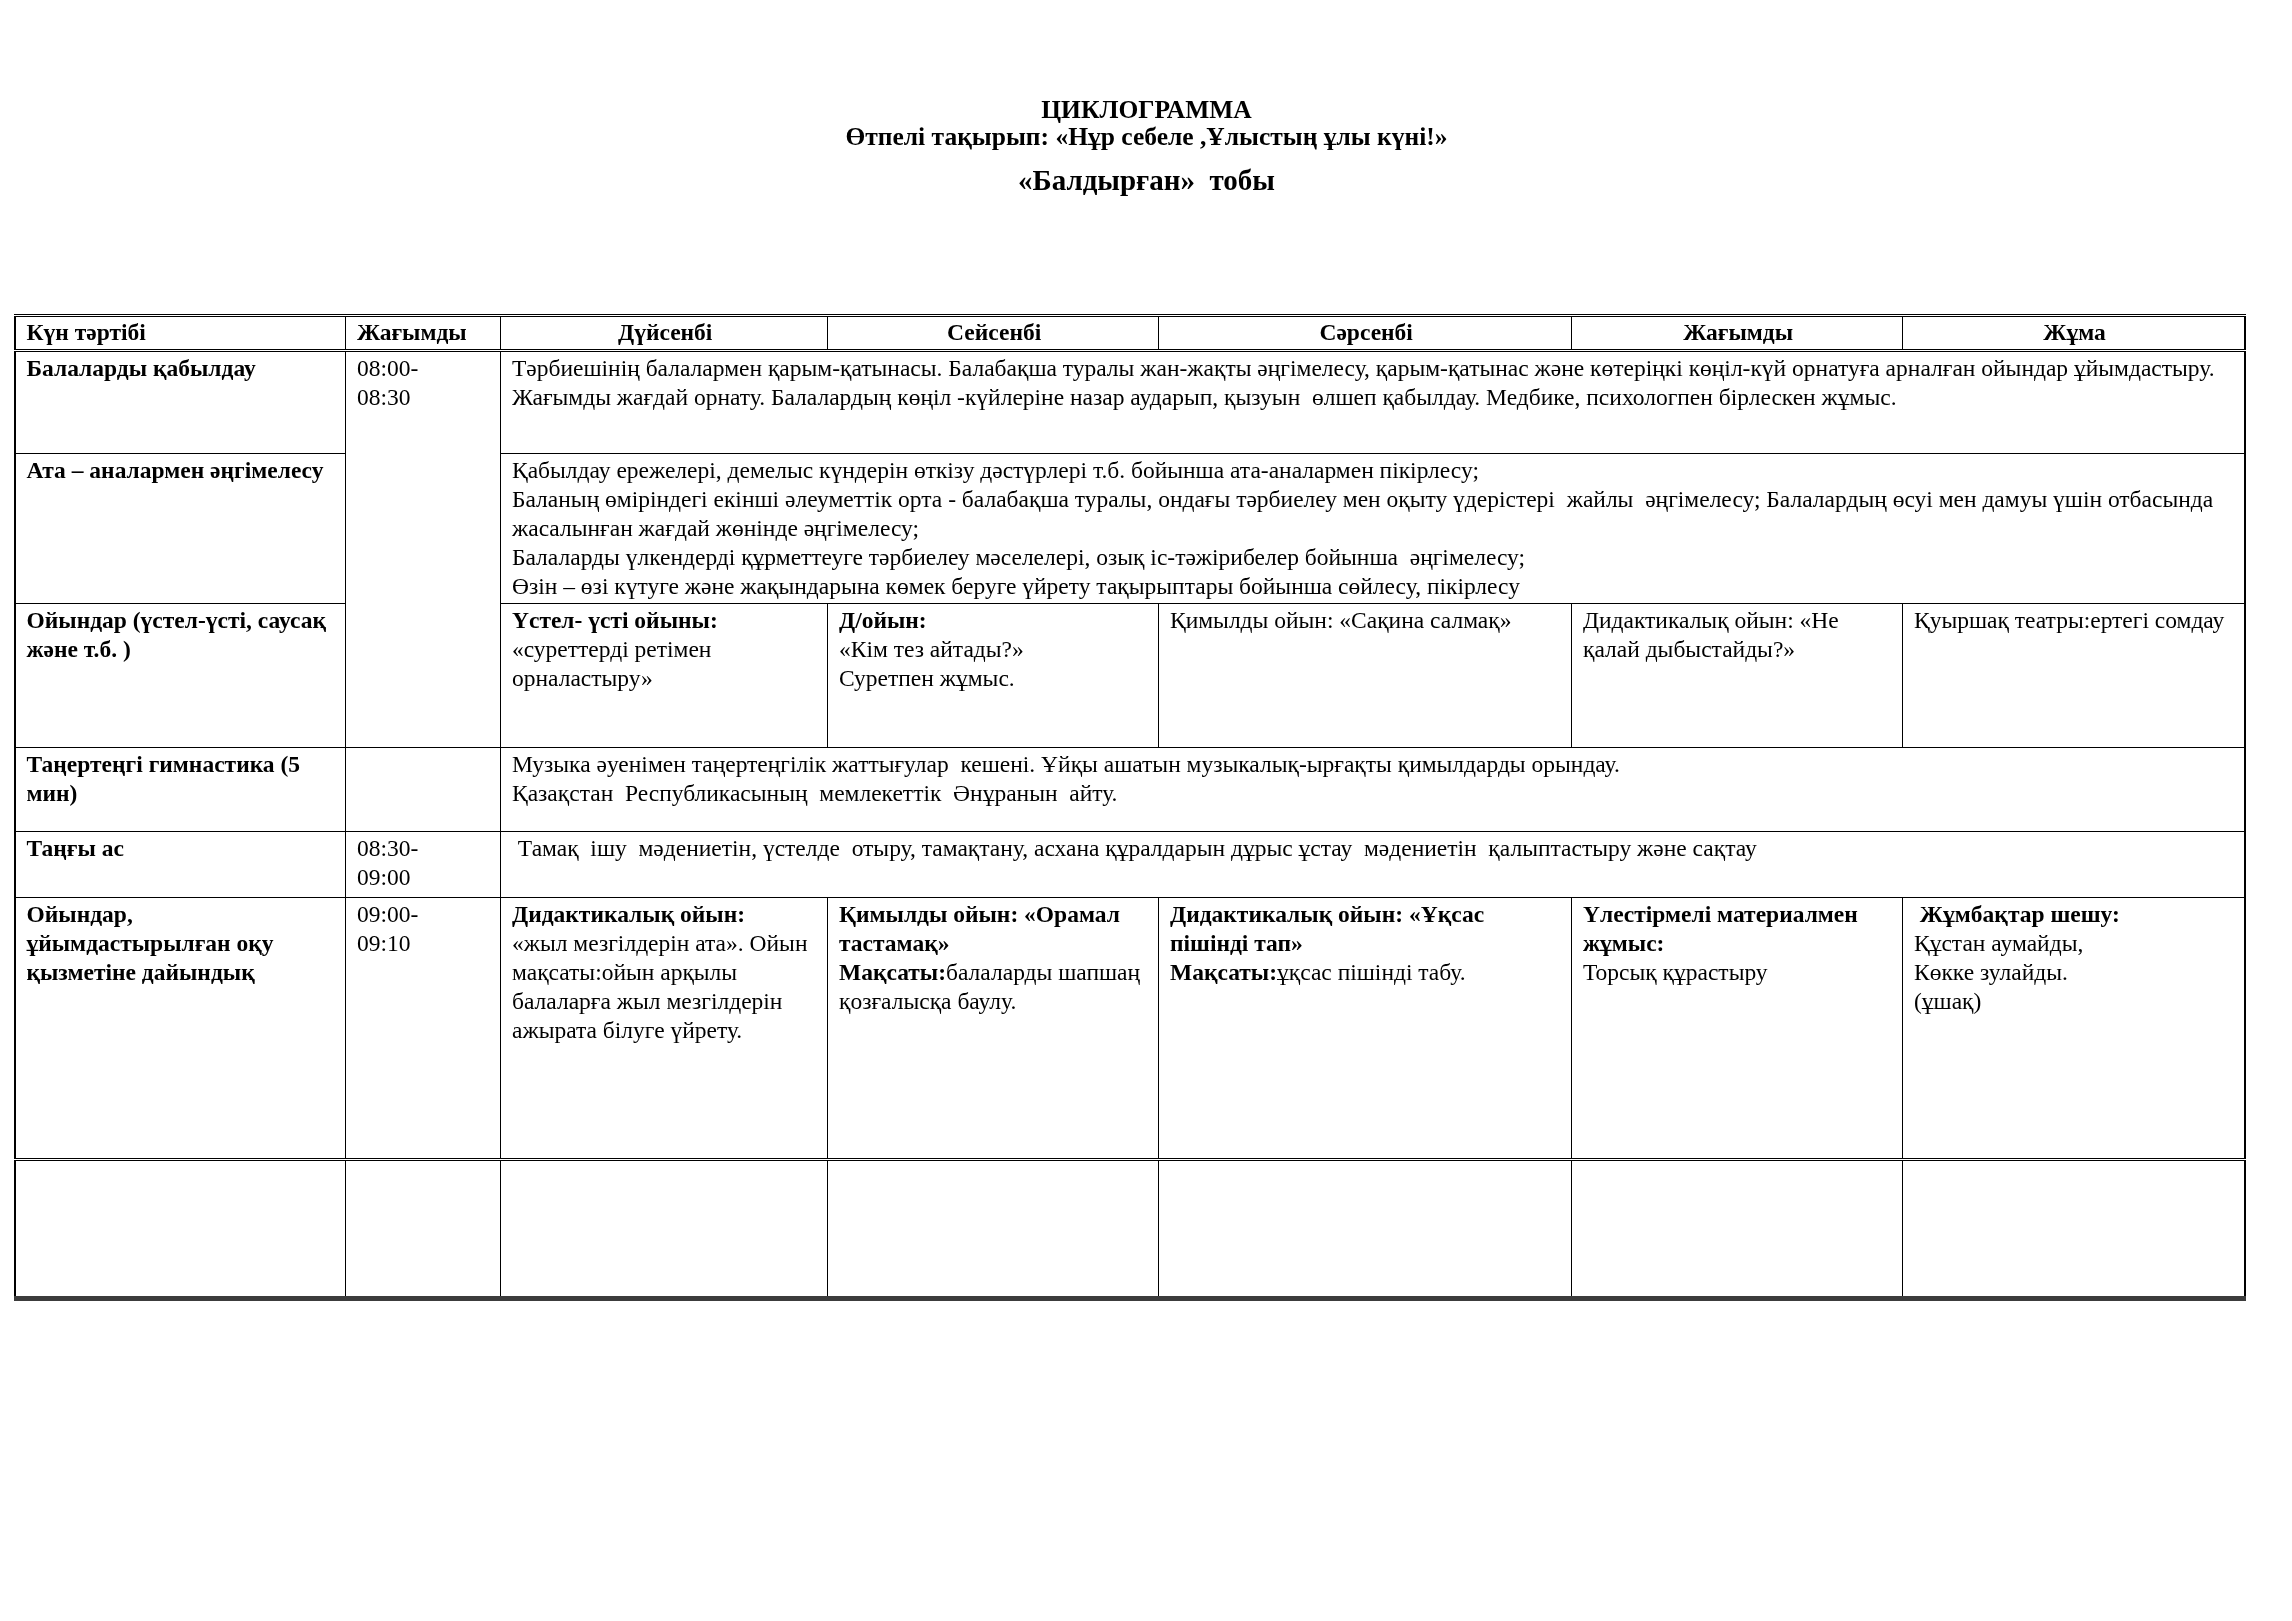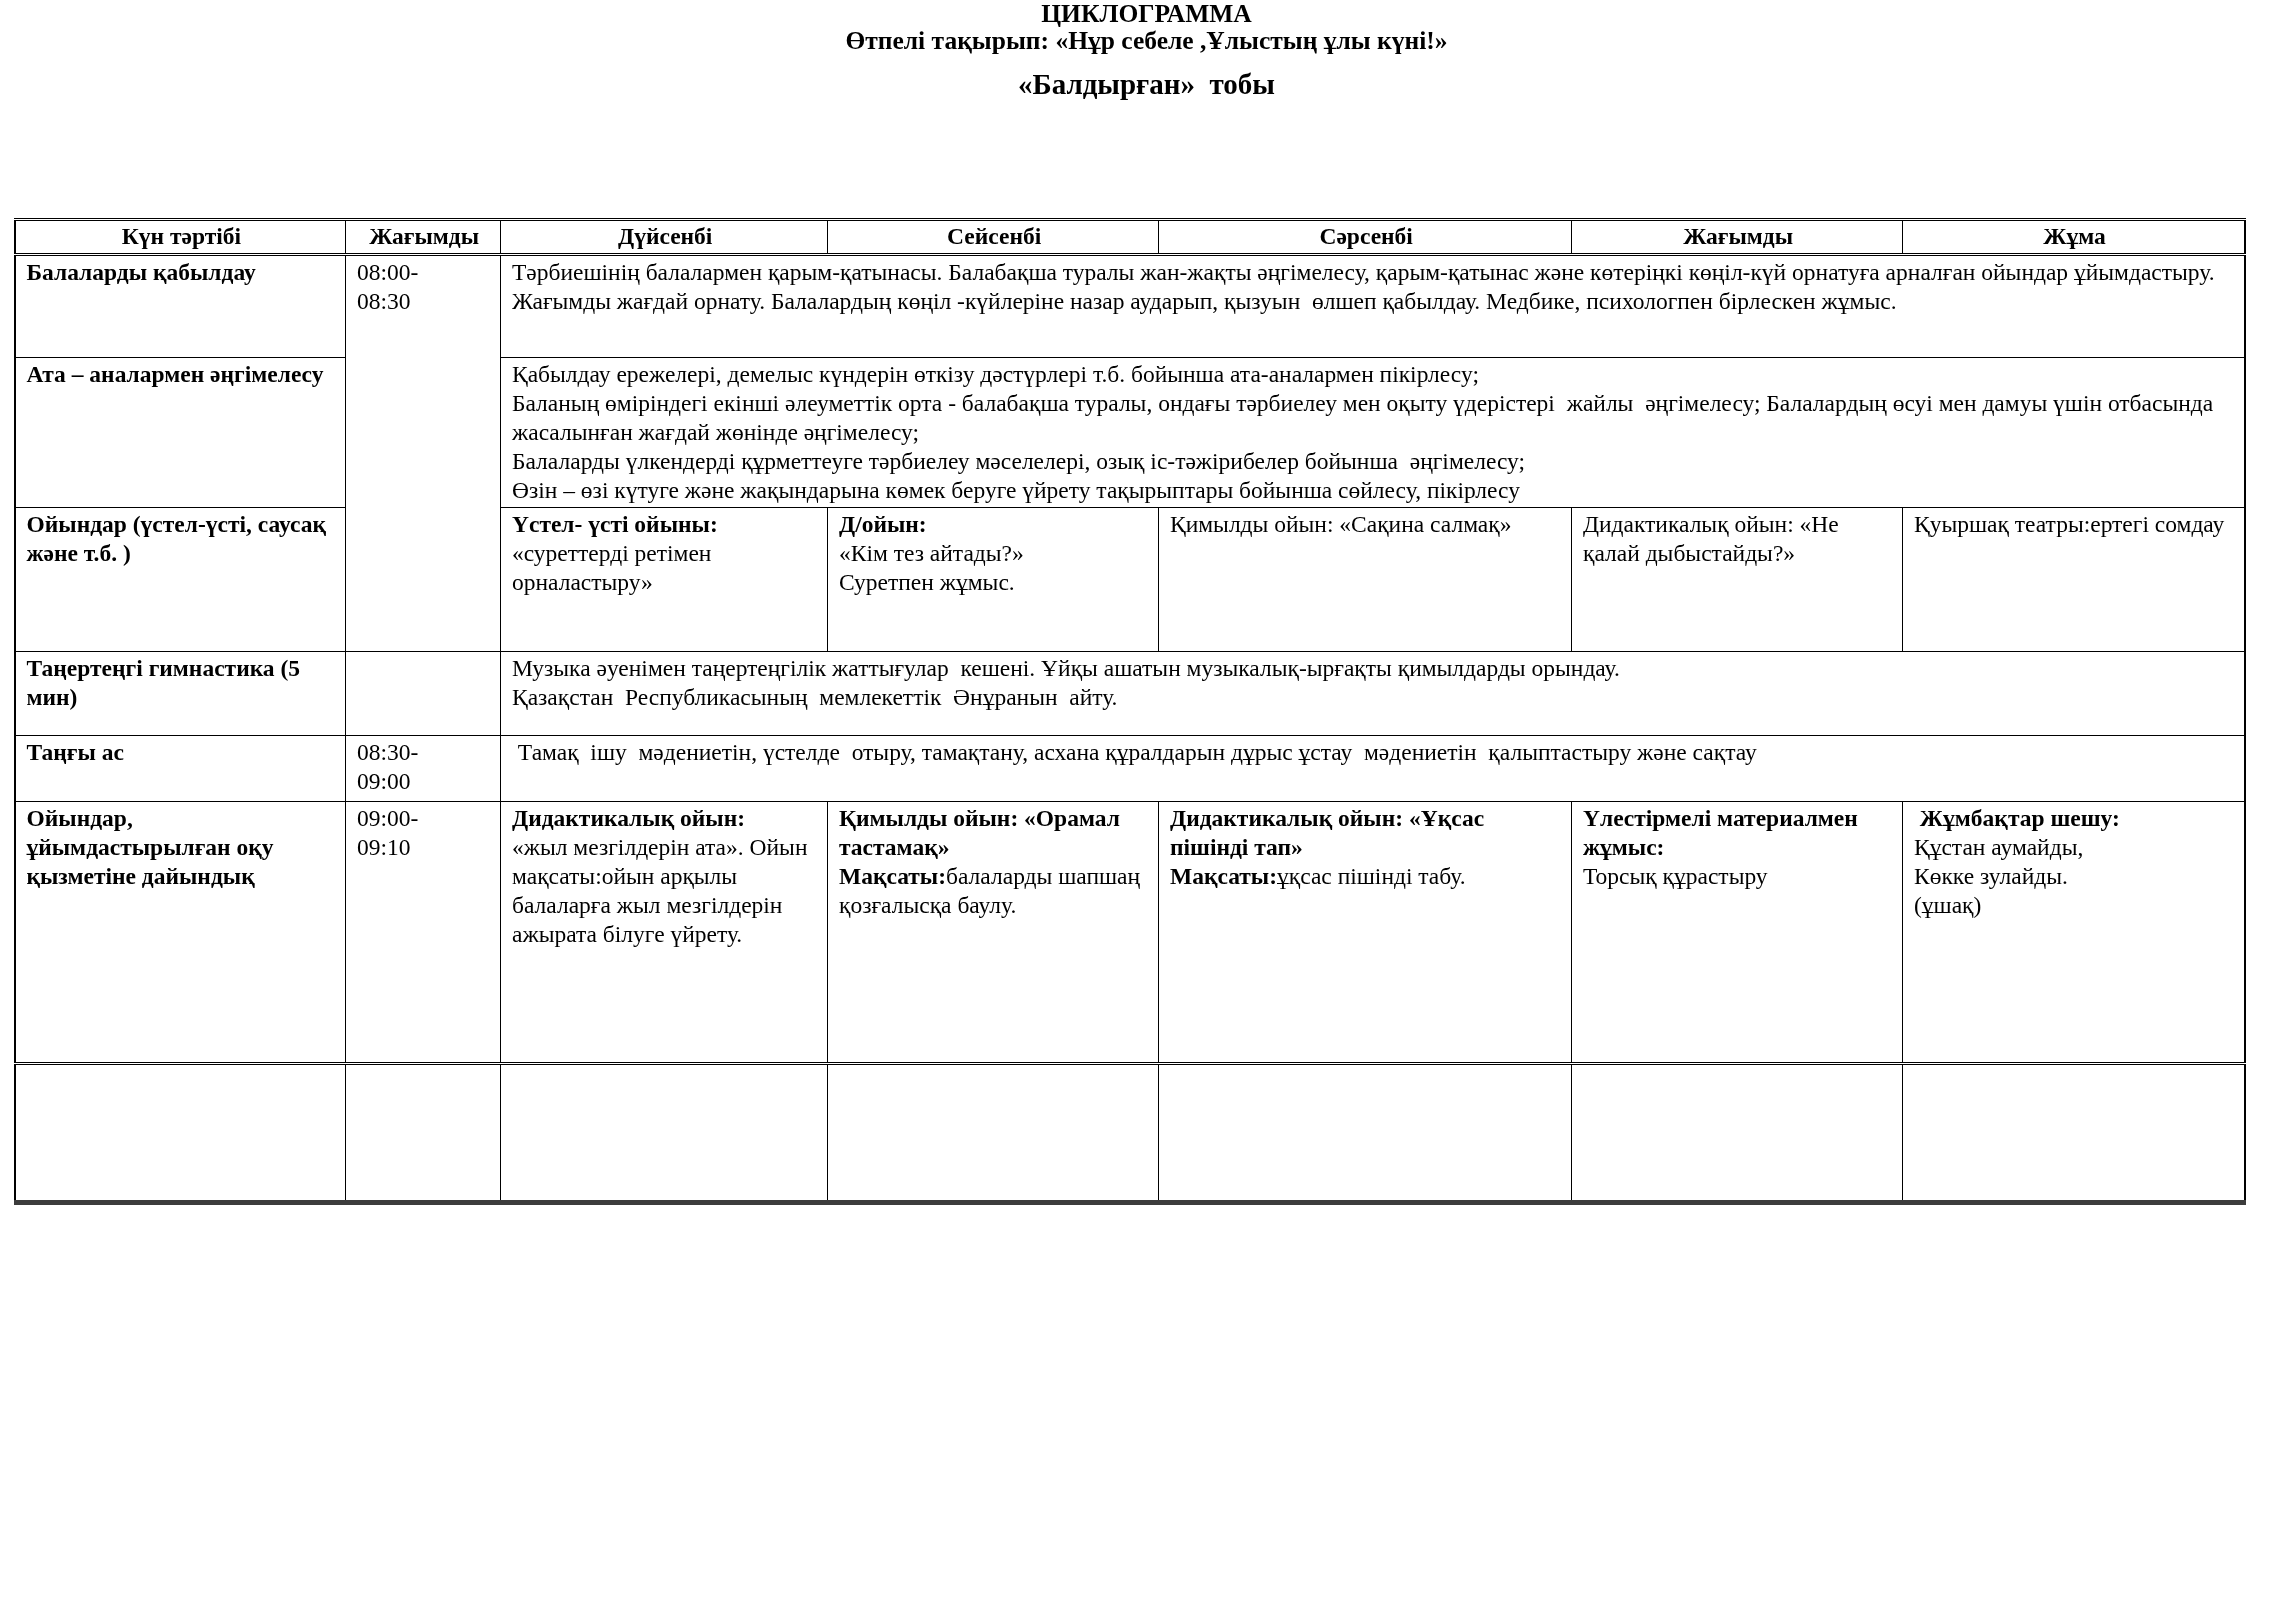--- a/index.html
+++ b/index.html
@@ -6,21 +6,21 @@
     margin: 0;
     padding: 0;
     background: #ffffff;
     width: 2293px;
     height: 1621px;
     font-family: "Liberation Serif", "DejaVu Serif", serif;
     color: #000;
   }
   .doc { width: 2293px; height: 1621px; overflow: hidden; }
 
-  .title-block { text-align: center; }
+  .title-block { text-align: center; padding-top: 96px; }
   .t1 { font-weight: bold; font-size: 25.5px; line-height: 27.4px; }
   .t2 { margin-top: 12.7px; font-weight: bold; font-size: 25.5px; line-height: 27.4px; }
   .t2 i { margin-left: 5.9px; }
   .t3 { margin-top: 15.7px; font-weight: bold; font-size: 29px; line-height: 27.4px; white-space: pre-wrap; }
 
   table.cyclo {
     border-collapse: collapse;
     table-layout: fixed;
     margin: 120px 0 0 13.7px;
     width: 2231px;
@@ -36,21 +36,21 @@
     font-size: 23.5px;
     line-height: 29px;
     overflow: hidden;
   }
   .cyclo thead th {
     font-weight: bold;
     text-align: center;
     padding-top: 1px;
     border-bottom: 3.9px double #000;
   }
-  .cyclo thead th.left { text-align: center; }
+  .cyclo thead th.left { text-align: left; }
   .rowname { font-weight: bold; }
   .pre { white-space: pre-wrap; }
   tr.sep-bottom td { border-bottom: 3.9px double #000; }
   .blk { display: block; }
 </style>
 </head>
 <body>
 
 <div class="doc">
 

